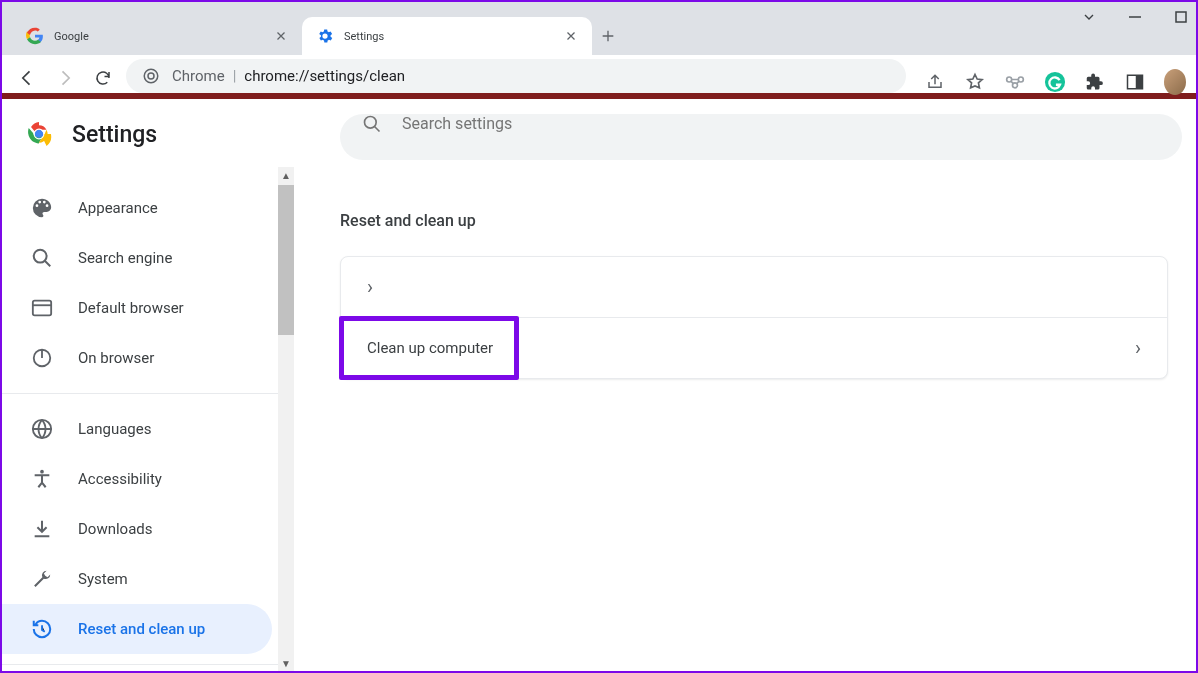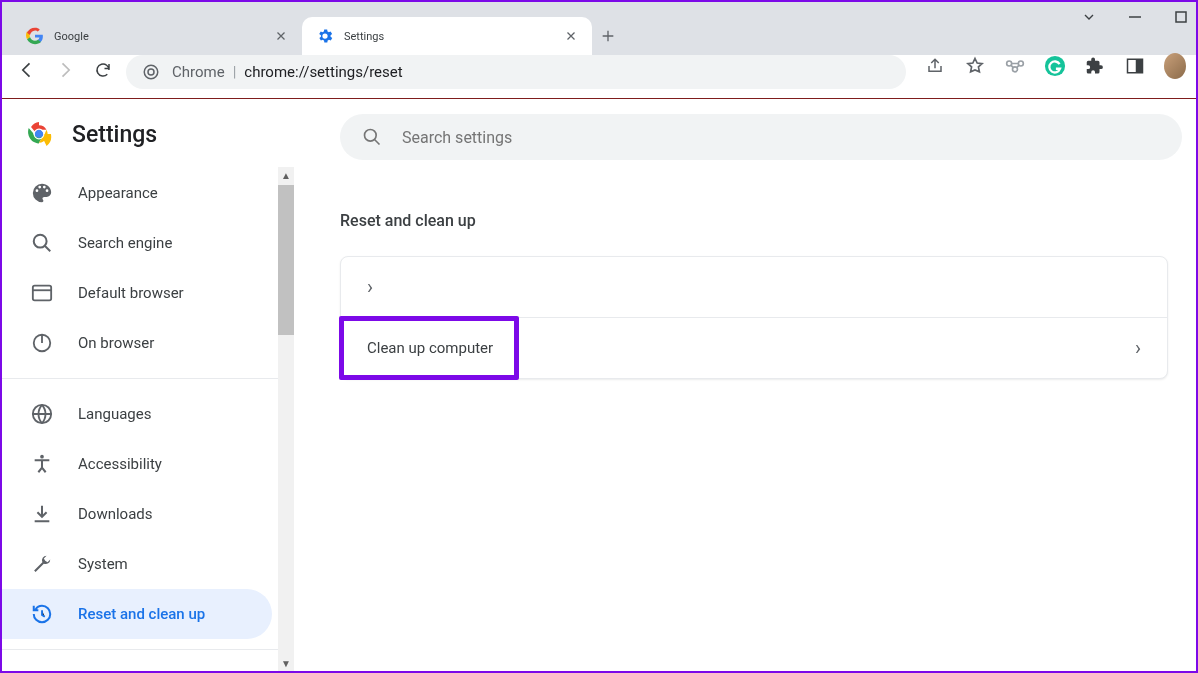--- a/index.html
+++ b/index.html
@@ -11,43 +11,43 @@
 .tab { height: 38px; display: flex; align-items: center; padding: 0 12px 0 14px; font-size: 11px; color: #3c4043; position: relative; width: 290px; }
 .tab.active { background: #fff; border-radius: 10px 10px 0 0; }
 .tab .t-icon { width: 18px; height: 18px; margin-right: 10px; display: flex; align-items: center; justify-content: center; }
 .tab .t-title { flex: 1; white-space: nowrap; overflow: hidden; text-overflow: ellipsis; }
 .tab .t-close { width: 18px; height: 18px; display: flex; align-items: center; justify-content: center; color: #5f6368; cursor: pointer; border-radius: 50%; }
 .newtab { width: 32px; height: 32px; display: flex; align-items: center; justify-content: center; color: #5f6368; cursor: pointer; margin-bottom: 3px; }
 .winctrls { position: absolute; right: 6px; top: 0; height: 30px; display: flex; align-items: center; gap: 28px; color: #3c4043; }
 .winctrls .wc { width: 18px; height: 18px; display: flex; align-items: center; justify-content: center; cursor: pointer; }
 
 
-.addrrow { height: 44px; background: #fff; display: flex; align-items: flex-start; padding: 0 10px; border-bottom: 1px solid #7f1d1d; gap: 8px; }
+.addrrow { height: 44px; background: #fff; display: flex; align-items: flex-end; padding: 0 10px; border-bottom: 6px solid #7f1d1d; gap: 8px; }
 .navbtn { width: 30px; height: 30px; display: flex; align-items: center; justify-content: center; color: #5f6368; cursor: pointer; border-radius: 50%; }
 .navbtn.disabled { color: #bdbdbd; cursor: default; }
 .addrbar { flex: 1; height: 34px; background: #f1f3f4; border-radius: 17px; display: flex; align-items: center; padding: 0 16px; color: #202124; font-size: 15px; }
 .addrbar .scheme { color: #5f6368; }
 .addrbar .sep { margin: 0 8px; color: #9aa0a6; }
 .addricon { margin-right: 12px; color: #5f6368; }
 .exticons { display: flex; align-items: center; gap: 18px; margin-left: 10px; color: #5f6368; }
 .exticons .ei { width: 22px; height: 22px; display: flex; align-items: center; justify-content: center; cursor: pointer; }
 .avatar { width: 26px; height: 26px; border-radius: 50%; background: linear-gradient(135deg, #c9a07a, #8b6b4a); }
 
 
 .content { position: absolute; top: 99px; left: 0; right: 0; bottom: 0; display: flex; background: #fff; }
 .header { position: absolute; top: 0; left: 0; right: 0; height: 66px; display: flex; align-items: center; z-index: 2; background: #fff; }
 .header .logo { margin-left: 24px; }
 .header .title { font-size: 23px; font-weight: 500; color: #202124; margin-left: 20px; }
 .searchwrap { position: absolute; left: 338px; right: 14px; top: 13px; }
-.search { height: 46px; background: #f1f3f4; border-radius: 30px; display: flex; align-items: center; padding: 0 22px; }
+.search { height: 46px; background: #f1f3f4; border-radius: 30px; display: flex; padding: 0 22px; }
 .search .sicon { color: #757575; margin-right: 20px; }
 .search .sph { color: #757575; font-size: 16px; }
 
 .sidebar { position: absolute; top: 66px; left: 0; width: 292px; bottom: 0; }
-.sidebar .scroll { position: absolute; top:1px; bottom:0; left:0; width:280px; }
+.sidebar .scroll { position: absolute; top:16px; bottom:0; left:0; width:280px; }
 .sidebar .sitem { height: 50px; display: flex; align-items: center; padding-left: 28px; cursor: pointer; border-radius: 0 25px 25px 0; margin-right: 10px; }
 .sidebar .sitem.active { background: #e8f0fe; }
 .sidebar .sitem .sicon { width: 24px; height: 24px; margin-right: 24px; display: flex; align-items: center; justify-content: center; color: #5f6368; }
 .sidebar .sitem.active .sicon { color: #1a73e8; }
 .sidebar .sitem .slabel { font-size: 15px; color: #3c4043; }
 .sidebar .sitem.active .slabel { color: #1a73e8; font-weight: 500; }
 .divider { height: 1px; background: #e8eaed; margin: 10px 0; }
 .scrollbar { position: absolute; right: 0; top: 0; width: 16px; height: 100%; background: #f1f1f1; }
 .scrollthumb { position: absolute; top: 18px; width: 16px; height: 150px; background: #c1c1c1; }
 .scrollup, .scrolldn { position:absolute; width:16px; height:16px; display:flex; align-items:center; justify-content:center; color:#606060; font-size:10px; }
@@ -145,21 +145,21 @@
       </div>
     <div class="addrbar">
       <span class="addricon">
         <svg width="18" height="18" viewBox="0 0 24 24">
             <circle cx="12" cy="12" r="9" fill="none" stroke="#5f6368" stroke-width="2"></circle>
             <circle cx="12" cy="12" r="4" fill="none" stroke="#5f6368" stroke-width="2"></circle>
           </svg>
       </span>
       <span class="scheme">Chrome</span>
       <span class="sep">|</span>
-      <span>chrome://settings/reset</span>
+      <span>chrome://settings/clean</span>
     </div>
     <div class="exticons">
       <span class="ei">
           <svg width="18" height="18" viewBox="0 0 24 24">
             <path fill="none" stroke="#5f6368" stroke-width="2" d="M4 12v7h16v-7M12 3v12M7 8l5-5 5 5"></path>
           </svg>
         </span>
       <span class="ei">
           <svg width="20" height="20" viewBox="0 0 24 24">
             <path fill="none" stroke="#5f6368" stroke-width="2" d="M12 3l2.6 5.5 5.9.6-4.4 4 1.2 5.9L12 16.8 6.7 19l1.2-5.9-4.4-4 5.9-.6z"></path>

